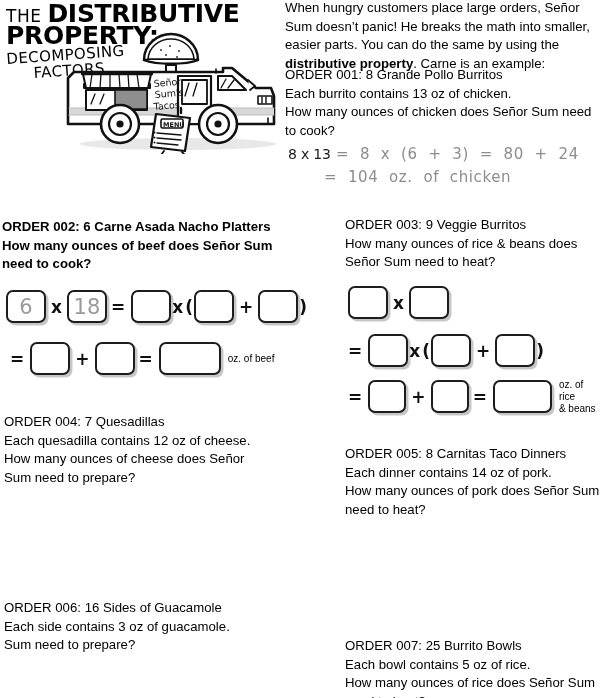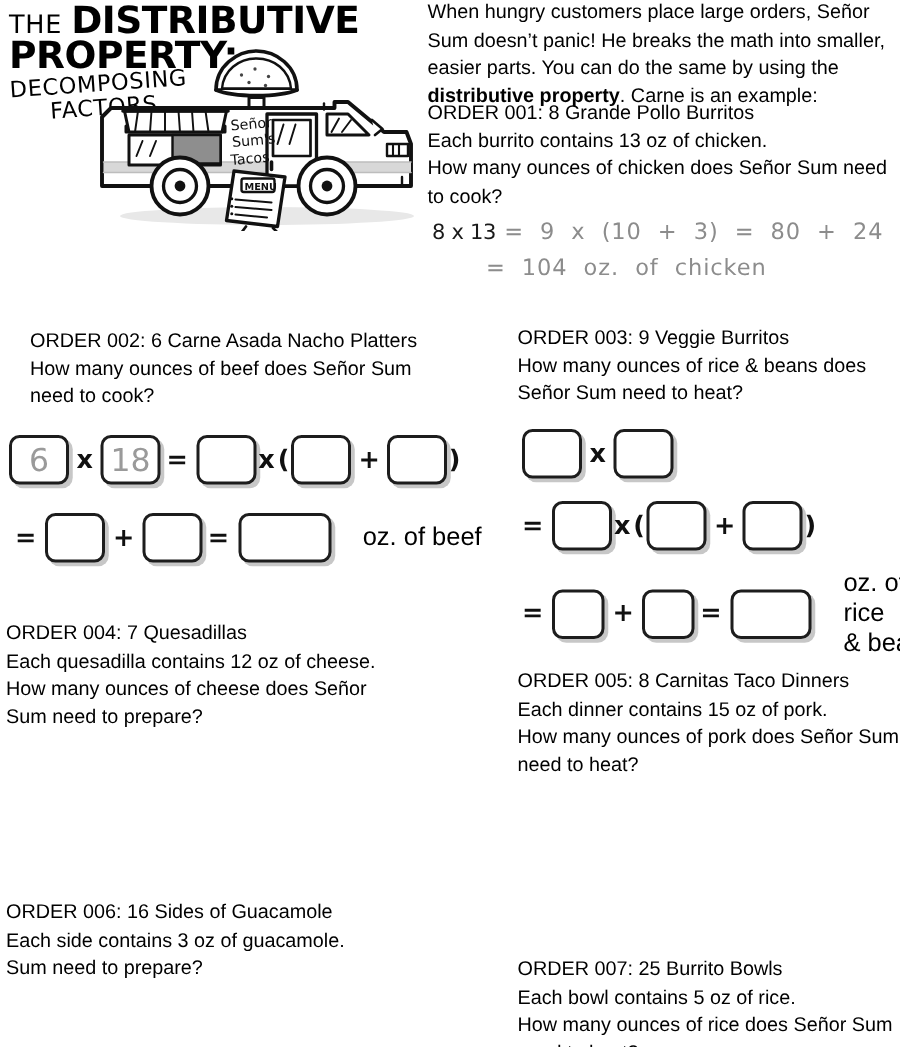--- a/index.html
+++ b/index.html
@@ -104,21 +104,21 @@
     font-size: 15px;
     line-height: 1.55;
     white-space: pre;
   }
   .ex-black { color: #1a1a1a; font-size: 14px; letter-spacing: -0.2px;}
   .ex-gray  { color: #8c8c8c; letter-spacing: 0.6px; }
   .ex-indent { padding-left: 36px; }
 
   
   .order-prompt { position: absolute; }
-  #order002 { left: 20px;   top: 218px; width: 280px; }
+  #order002 { left: 2px;   top: 218px; width: 280px; font-weight: bold; }
   #order003 { left: 345px; top: 216px; width: 255px; }
   #order004 { left: 4px;   top: 413px; width: 280px; }
   #order005 { left: 345px; top: 445px; width: 255px; }
   #order006 { left: 4px;   top: 599px; width: 285px; }
   #order007 { left: 345px; top: 637px; width: 255px; }
 
   
   .eq-row {
     position: absolute;
     display: flex;
@@ -144,23 +144,23 @@
   .op {
     font-family: "DejaVu Sans", sans-serif;
     font-size: 17px;
     font-weight: bold;
     padding: 0 5px;
     color: #101010;
   }
   .op.tight { padding: 0 1px; }
   .op.eq { padding: 0 6px 0 4px; }
   .unit {
-    font-size: 17px;
+    font-size: 10px;
     line-height: 1.18;
-    padding-left: 21px;
+    padding-left: 7px;
     font-family: "Liberation Sans", sans-serif;
     color: #000;
   }
 
   
   #o2r1 { left: 6px;  top: 290px; }
   #o2r2 { left: 6px;  top: 342px; }
   
   #o3r1 { left: 348px; top: 286px; }
   #o3r2 { left: 344px; top: 334px; }
@@ -263,21 +263,21 @@
 <div id="order001" class="body-text">
   <div>
     <span>ORDER  001:</span>
     <span>8 Grande Pollo Burritos</span>
   </div>
   <div>Each burrito contains 13 oz of chicken.</div>
   <div>How many ounces of chicken does Señor Sum need to cook?</div>
 </div>
 
 <div id="example">
-  <div class="ex-row"><span class="ex-black">8 x 13</span><span class="ex-gray"> =  9  x  (10  +  3)  =  80  +  24</span></div>
+  <div class="ex-row"><span class="ex-black">8 x 13</span><span class="ex-gray"> =  8  x  (6  +  3)  =  80  +  24</span></div>
   <div class="ex-row ex-indent"><span class="ex-gray">=  104  oz.  of  chicken</span></div>
 </div>
 
 <div id="order002" class="order-prompt body-text">
   <div>
     <span>ORDER  002:</span>
     <span>6 Carne Asada Nacho Platters</span>
   </div>
   <div>How many ounces of beef does Señor Sum</div>
   <div>need to cook?</div>
@@ -354,21 +354,21 @@
   <div>Each quesadilla contains 12 oz of cheese.</div>
   <div>How many ounces of cheese does Señor</div>
   <div>Sum need to prepare?</div>
 </div>
 
 <div id="order005" class="order-prompt body-text">
   <div>
     <span>ORDER  005:</span>
     <span>8 Carnitas Taco Dinners</span>
   </div>
-  <div>Each dinner contains 15 oz of pork.</div>
+  <div>Each dinner contains 14 oz of pork.</div>
   <div>How many ounces of pork does Señor Sum</div>
   <div>need to heat?</div>
 </div>
 
 <div id="order006" class="order-prompt body-text">
   <div>
     <span>ORDER  006:</span>
     <span>16 Sides of Guacamole</span>
   </div>
   <div>Each side contains 3 oz of guacamole.</div>

